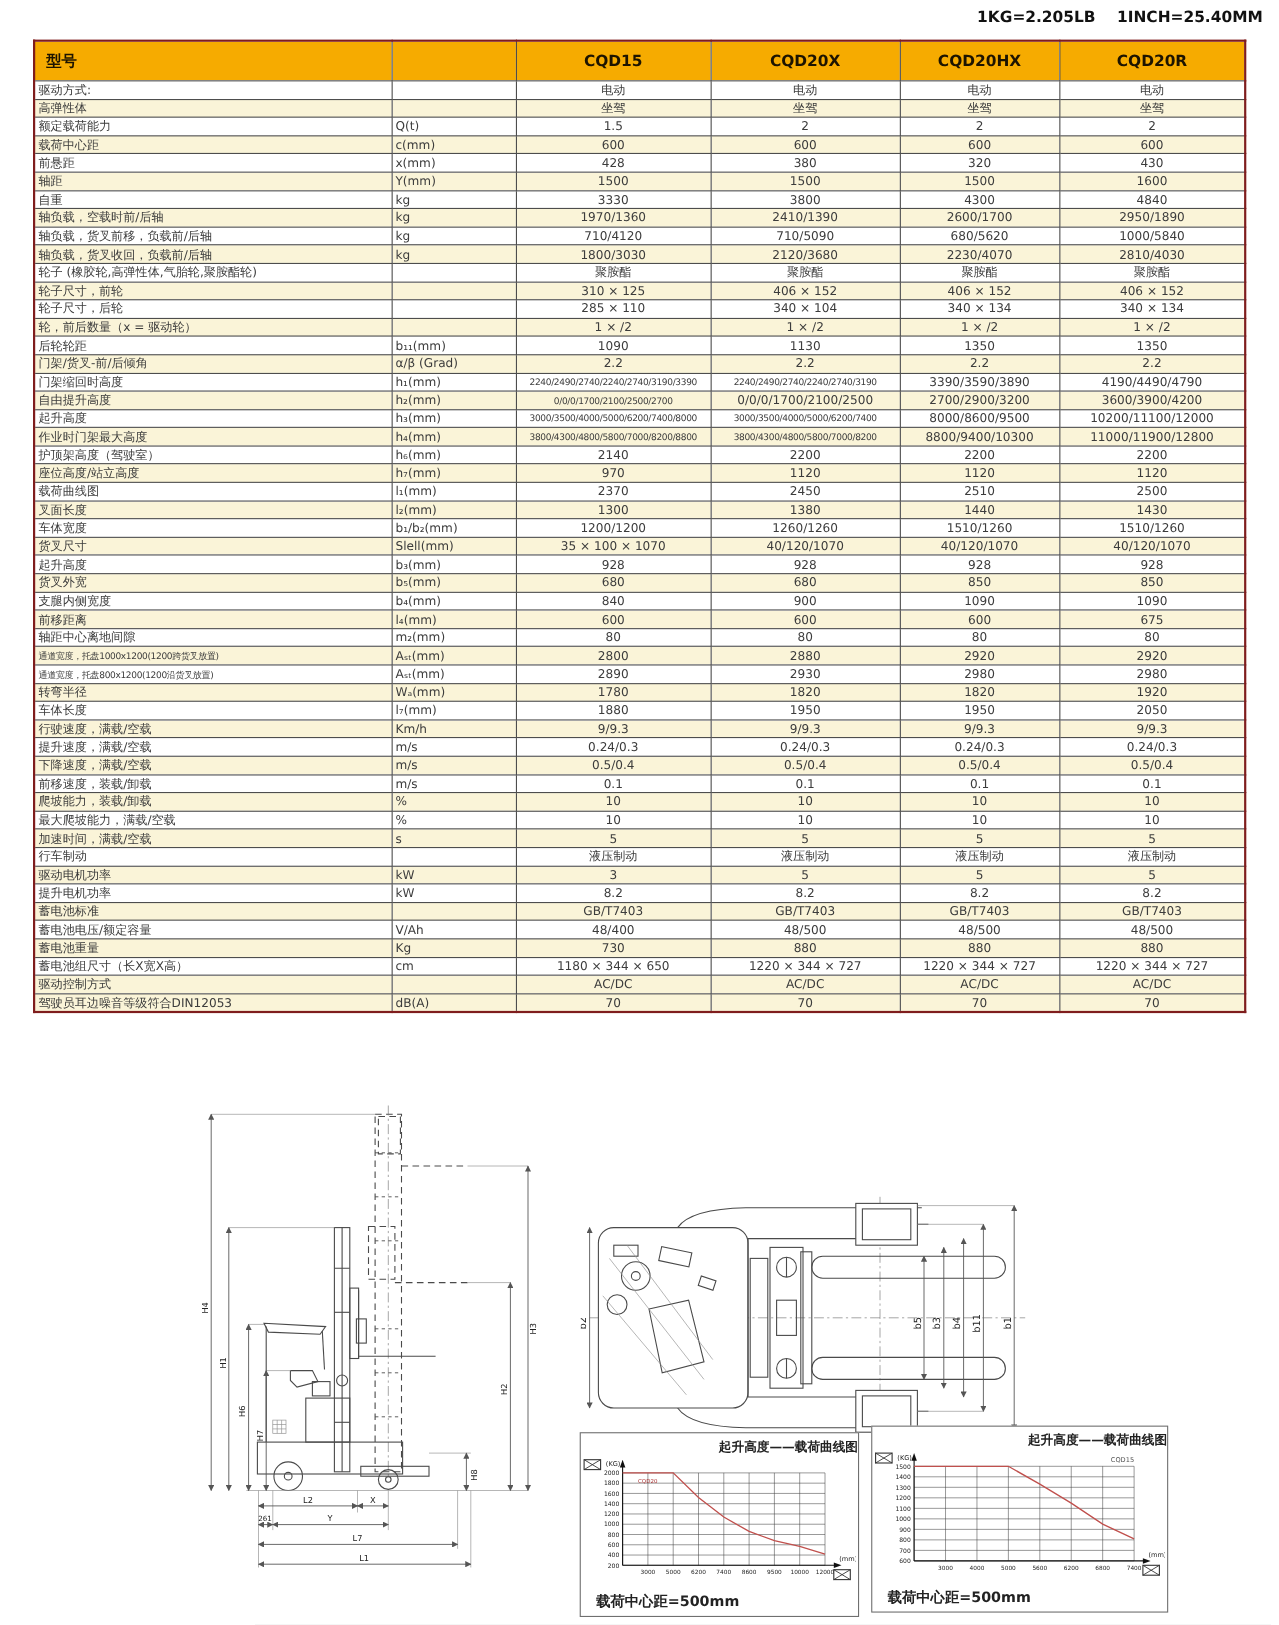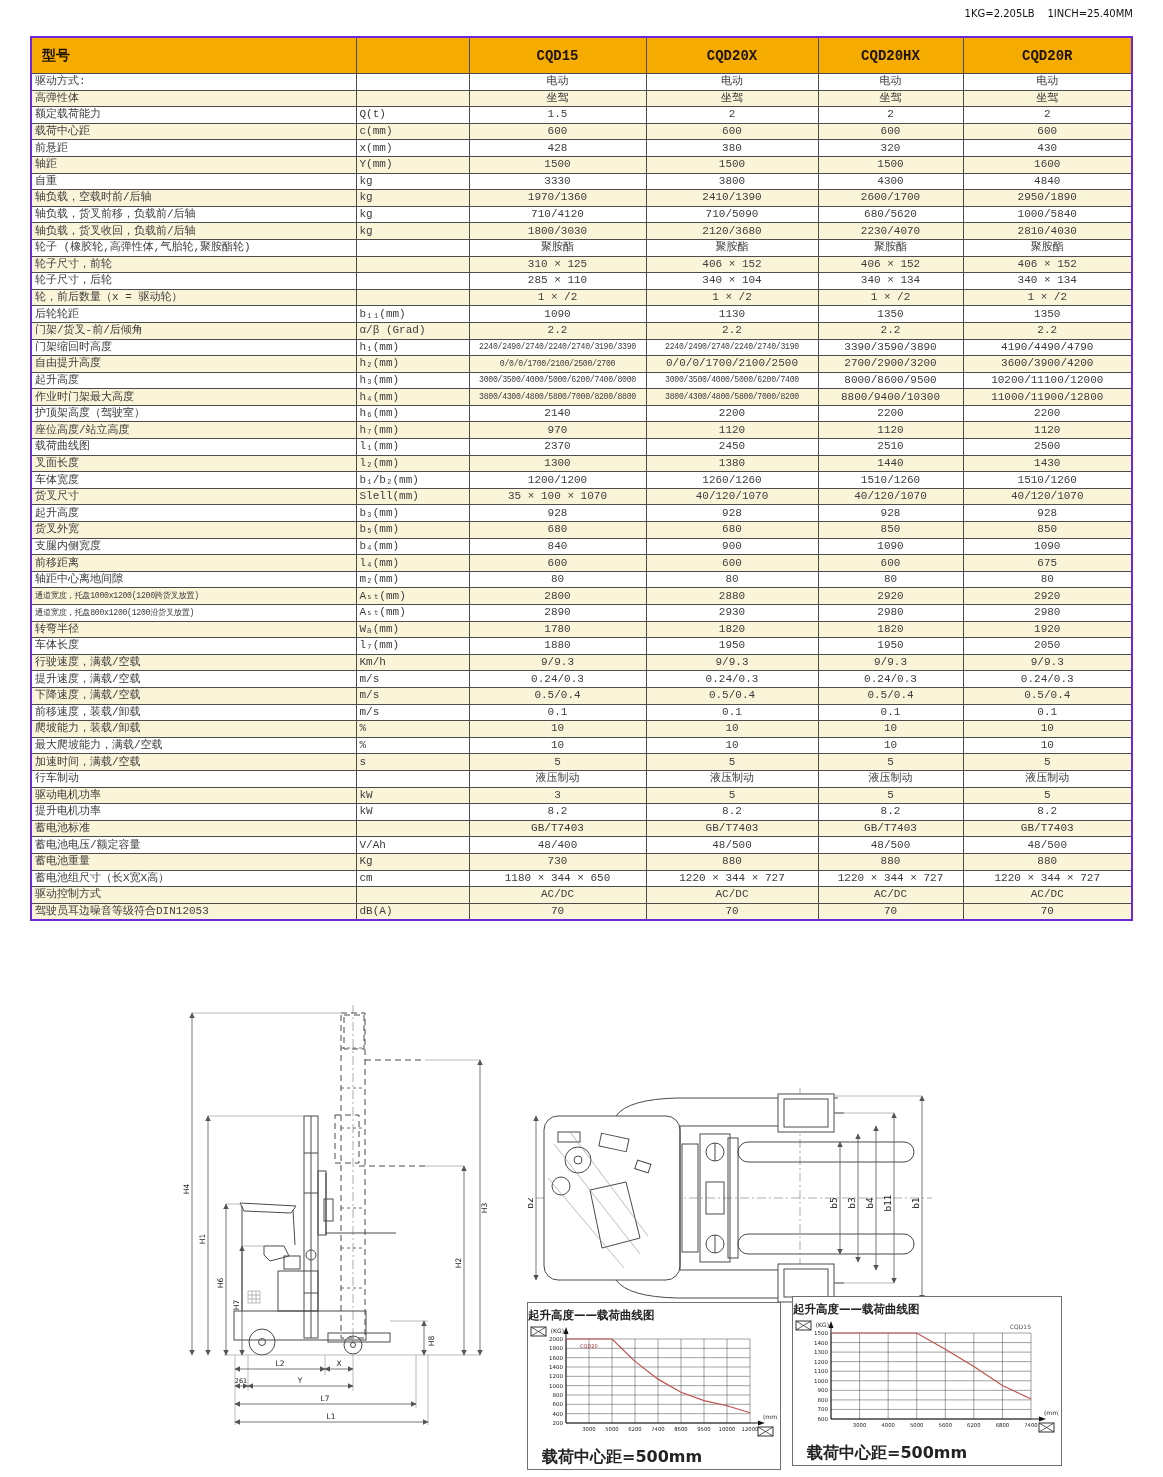--- a/index.html
+++ b/index.html
@@ -1,23 +1,23 @@
 <!DOCTYPE html>
 <html><head>
 <meta charset="utf-8">
 <style>
   html,body{margin:0;padding:0;background:#e8e8e8;}
   #page{position:relative;width:1163px;height:1477px;background:#ffffff;
         font-family:"DejaVu Sans","Liberation Sans",sans-serif;overflow:hidden;}
-  #conv-note{position:absolute;top:8px;right:30px;font-size:10px;font-weight:normal;
+  #conv-note{position:absolute;top:8px;right:15px;font-size:14px;font-weight:bold;
              color:#111;white-space:pre;}
   
   #tbl-wrap{position:absolute;left:30px;top:36px;}
   table.spec{border-collapse:collapse;table-layout:fixed;width:1101px;
-             border:2px solid #6d28d9;font-family:Liberation Mono, monospace;}
+             border:2px solid #7f1d1d;}
   table.spec th,table.spec td{border:1px solid #4d4d4d;overflow:hidden;
              white-space:nowrap;vertical-align:middle;}
   table.spec thead th{background:#F6AB00;height:33px;font-size:14px;color:#1d1400;
              font-weight:bold;}
   th.mh{ text-align:left;padding-left:10px;}
   table.spec td{height:15.6px;line-height:1;padding:0 3px;color:#3c3c3c;}
   td.lbl{font-size:11px;text-align:left;padding-left:9px;color:#222;}
   td.unit{font-size:11px;text-align:left;padding-left:13px;color:#333;}
   td.val{font-size:11px;text-align:center;}
   td.tiny{font-size:8.2px;letter-spacing:-0.3px;}
@@ -29,23 +29,23 @@
   .dsh{stroke:#4a4a4a;fill:none;stroke-width:1;stroke-dasharray:6 4;}
   .dsh2{stroke:#4a4a4a;fill:none;stroke-width:.8;stroke-dasharray:3 3;}
   .cl{stroke:#777;stroke-width:.6;stroke-dasharray:9 3 2 3;fill:none;}
   .dim{stroke:#555;stroke-width:.8;fill:none;marker-start:url(#aS);marker-end:url(#aS);}
   .dimT{stroke:#555;stroke-width:.8;fill:none;marker-start:url(#aT);marker-end:url(#aT);}
   .dlab{font-size:7.5px;fill:#222;}
   .dlab9{font-size:9px;fill:#222;}
   svg.drawing{position:absolute;}
   
   .chartbox{position:absolute;border:1px solid #6f6f6f;background:#fff;}
-  .chartbox .ct{font-size:11.5px;font-weight:600;color:#222;text-align:left;
+  .chartbox .ct{font-size:11.5px;font-weight:600;color:#222;text-align:right;
                 padding-top:5px;height:17px;}
-  .chartbox .cc{font-size:16px;font-weight:600;color:#222;padding-left:14px;}
+  .chartbox .cc{font-size:13px;font-weight:600;color:#222;padding-left:14px;}
 </style>
 </head>
 <body>
 
 <div id="page">
 
   <div id="conv-note">1KG=2.205LB    1INCH=25.40MM</div>
 
   <div id="tbl-wrap">
     <table class="spec">

